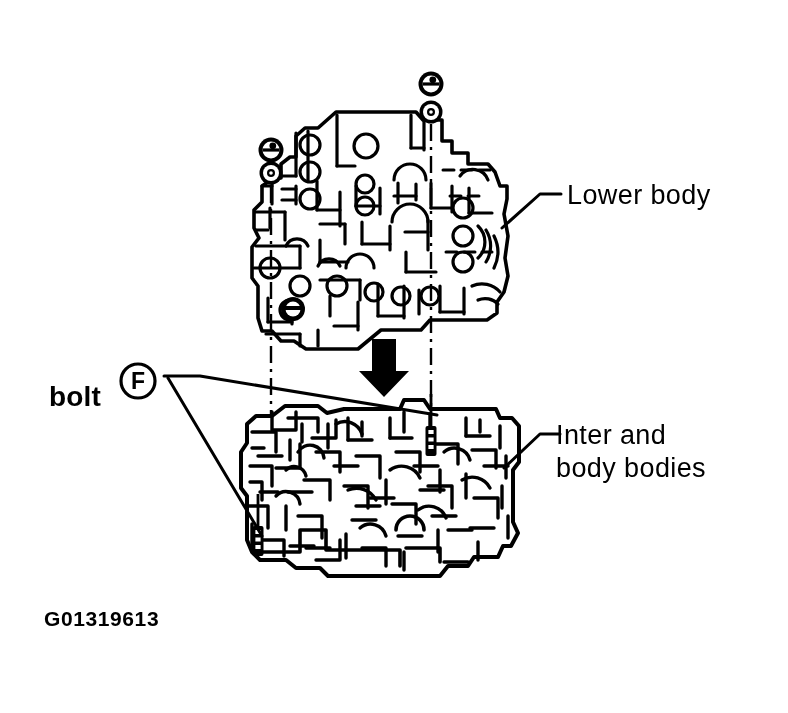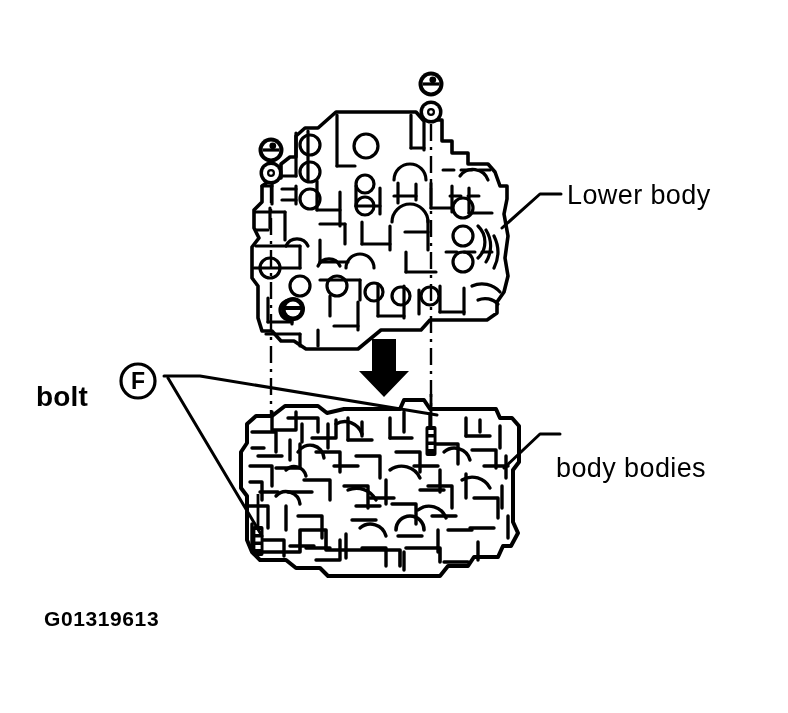--- a/index.html
+++ b/index.html
@@ -45,21 +45,21 @@
     letter-spacing: 0.2px;
   }
   .label-code {
     font-size: 21px;
     font-weight: 700;
     letter-spacing: 0.6px;
   }
   #label-lower-body { left: 567px; top: 180px; text-align: center; }
   #label-inter-upper { left: 556px; top: 420px; }
   #label-reamer-1 { left: 36px; top: 347px; }
-  #label-reamer-2 { left: 36px; top: 380px; }
+  #label-reamer-2 { left: 49px; top: 380px; }
   #label-figure-id { left: 44px; top: 607px; }
   .callout-letter-text {
     font-size: 23px;
     font-weight: 700;
     font-family: "Liberation Sans", sans-serif;
   }
 </style>
 </head>
 <body>
 
@@ -426,20 +426,21 @@
 
     <g>
       <circle cx="138" cy="381" r="17" fill="#ffffff" stroke="#000000" stroke-width="3.2"></circle>
       <text class="callout-letter-text" x="138" y="389" text-anchor="middle">F</text>
     </g>
 
   </svg>
 
   <div class="label label-plain" id="label-lower-body">Lower body</div>
 
+  <div class="label label-plain" id="label-inter-upper">Inter and</div>
 
   <div class="label label-plain" style="left:556px; top:453px;">body bodies</div>
 
 
   <div class="label label-bold" id="label-reamer-2">bolt</div>
 
   <div class="label label-code" id="label-figure-id">G01319613</div>
 
 </div>
 

